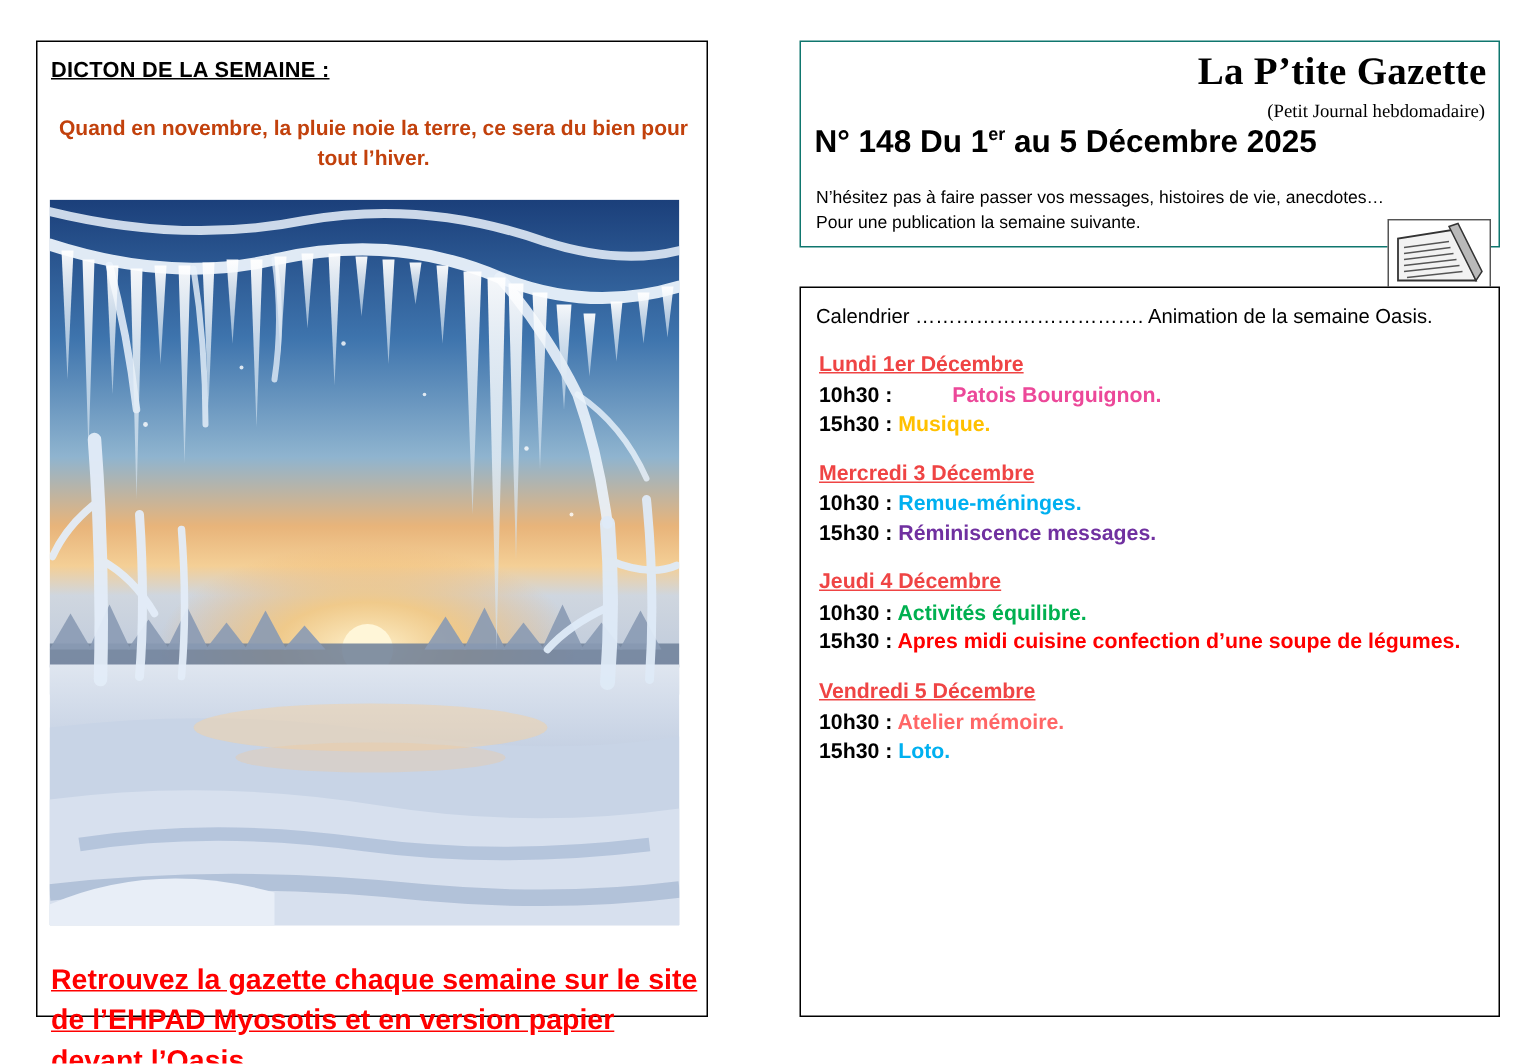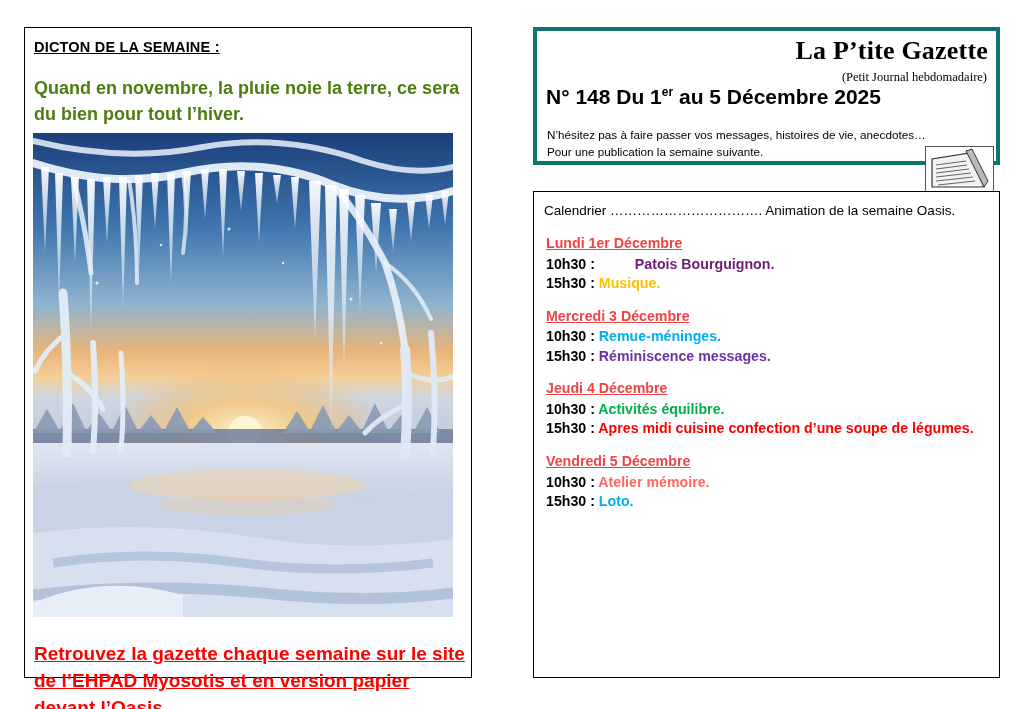--- a/index.html
+++ b/index.html
@@ -35,24 +35,25 @@
     font-weight: bold;
     text-decoration: underline;
     letter-spacing: 0.2px;
     color: #000;
   }
   .dicton-text {
     position: absolute;
     left: 9px;
     top: 48px;
     width: 430px;
-    font-size: 18px;
+    font-size: 14px;
     font-weight: bold;
     line-height: 1.42;
-    color: #4d7c0f;
+    color: #c2410c;
+    text-align: center;
   }
   .photo-wrap {
     position: absolute;
     left: 8px;
     top: 105px;
     width: 420px;
     height: 484px;
     overflow: hidden;
   }
   .photo {
@@ -72,21 +73,21 @@
     text-decoration: underline;
   }
 
   
   .masthead {
     position: absolute;
     left: 533px;
     top: 27px;
     width: 467px;
     height: 138px;
-    border: 4px solid #0f766e;
+    border: 1px solid #0f766e;
     box-sizing: border-box;
     background: #fff;
   }
   .gazette-title {
     position: absolute;
     right: 8px;
     top: 5px;
     font-family: "Liberation Serif", serif;
     font-size: 26px;
     font-weight: bold;
@@ -347,21 +348,21 @@
     </g>
     <path d="M40 4 L58 40 L62 34 L46 2 Z" fill="#b9b9b9" stroke="#333" stroke-width="1"></path>
   </svg>
 </div>
 
 <div class="calendar-box">
   <div class="calendar-header">Calendrier  ……………………………. Animation de la semaine Oasis.</div>
   <div class="days" id="days-container">
       <div class="day-block">
         <div class="day-title">Lundi 1er Décembre</div>
-        <div class="slot"><span class="time">10h30 : </span><span class="act" style="color: #701a75; padding-left: 36px;">Patois Bourguignon.</span></div>
+        <div class="slot"><span class="time">10h30 : </span><span class="act" style="color: #ec4899; padding-left: 36px;">Patois Bourguignon.</span></div>
         <div class="slot"><span class="time">15h30 : </span><span class="act" style="color: rgb(255, 192, 0);">Musique.</span></div>
       </div>
       <div class="day-block">
         <div class="day-title">Mercredi 3 Décembre</div>
         <div class="slot"><span class="time">10h30 : </span><span class="act" style="color: rgb(0, 176, 240);">Remue-méninges.</span></div>
         <div class="slot"><span class="time">15h30 : </span><span class="act" style="color: rgb(112, 48, 160);">Réminiscence messages.</span></div>
       </div>
       <div class="day-block">
         <div class="day-title">Jeudi 4 Décembre</div>
         <div class="slot"><span class="time">10h30 : </span><span class="act" style="color: rgb(0, 176, 80);">Activités équilibre.</span></div>

